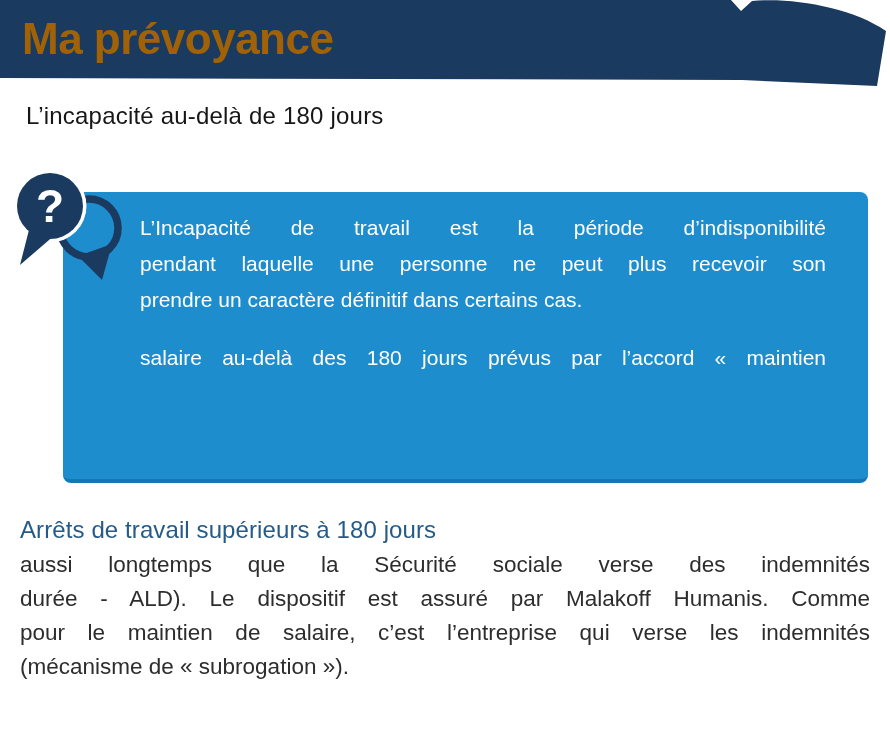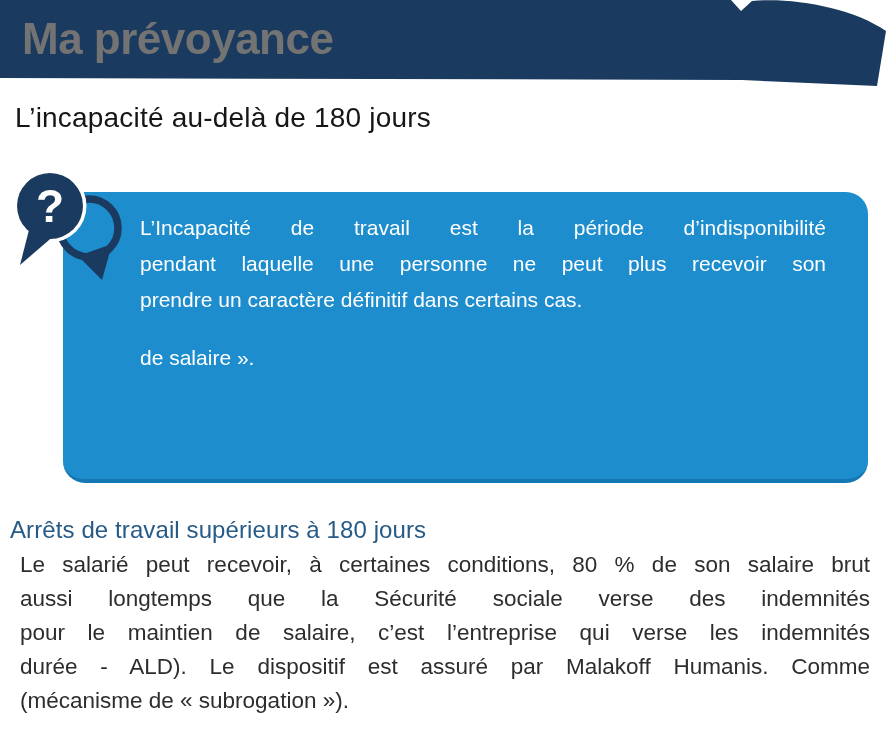--- a/index.html
+++ b/index.html
@@ -5,49 +5,49 @@
   * { margin: 0; padding: 0; box-sizing: border-box; }
   html, body { width: 890px; height: 750px; background: #ffffff; overflow: hidden; }
   body { font-family: "Liberation Sans", sans-serif; position: relative; }
 
   .page { position: absolute; inset: 0; width: 890px; height: 750px; }
 
   
   .header-svg { position: absolute; left: 0; top: 0; width: 890px; height: 100px; display: block; }
   .header-title {
     position: absolute; left: 22px; top: 0; height: 78px; line-height: 78px;
-    color: #737373; font-size: 44px; font-weight: bold; letter-spacing: -0.5px;
+    color: #a16207; font-size: 44px; font-weight: bold; letter-spacing: -0.5px;
   }
 
   
   .subtitle {
-    position: absolute; left: 15px; top: 102px;
-    color: #161616; font-size: 28px; letter-spacing: 0.2px;
+    position: absolute; left: 26px; top: 102px;
+    color: #161616; font-size: 24px; letter-spacing: 0.2px;
   }
 
   
   .callout {
     position: absolute; left: 63px; top: 192px; width: 805px; height: 291px;
-    background: #1d8dce; border-radius: 22px;
+    background: #1d8dce; border-radius: 8px;
     border-bottom: 4px solid #1478b4;
     padding: 18px 42px 0 77px;
     color: #ffffff; font-size: 21px;
   }
   .callout .para1 { margin-bottom: 22px; }
   .callout .line { line-height: 36px; height: 36px; }
 
   .jl { text-align: justify; text-align-last: justify; }
   .ll { text-align: left; text-align-last: left; }
 
   
   .q-icon { position: absolute; left: 14px; top: 168px; width: 114px; height: 120px; overflow: visible; }
 
   
   .section-heading {
-    position: absolute; left: 10px; top: 516px;
+    position: absolute; left: 20px; top: 516px;
     color: #265a87; font-size: 24px; letter-spacing: 0.1px;
   }
   .body-text {
     position: absolute; left: 20px; top: 548px; width: 850px;
     color: #2d2d2d; font-size: 22.5px;
   }
   .body-text .line { line-height: 34px; height: 34px; }
 </style>
 </head>
 <body>
@@ -61,21 +61,21 @@
 
   <div class="subtitle">L’incapacité au-delà de 180 jours</div>
 
   <div class="callout">
     <div class="para1">
       <div class="line jl">L’Incapacité de travail est la période d’indisponibilité</div>
       <div class="line jl">pendant laquelle une personne ne peut plus recevoir son</div>
       <div class="line ll">prendre un caractère définitif dans certains cas.</div>
     </div>
     <div class="para2">
-      <div class="line ll">de salaire ».</div>
+      <div class="line jl">salaire au-delà des 180 jours prévus par l’accord « maintien</div>
     </div>
   </div>
 
   <svg class="q-icon" viewBox="0 0 114 120" aria-hidden="true">
 
     <g>
       <path d="M64,88 L88,112 L98,76 Z" fill="#1a3a5f"></path>
       <circle cx="75" cy="60" r="29" fill="none" stroke="#1a3a5f" stroke-width="7.5"></circle>
     </g>
 
@@ -87,20 +87,19 @@
     <g>
       <path d="M16,58 L6,97 L42,66 Z" fill="#1a3a5f"></path>
       <circle cx="36" cy="38" r="33" fill="#1a3a5f"></circle>
       <text x="36" y="54" text-anchor="middle" font-family="Liberation Sans, sans-serif" font-size="46" font-weight="bold" fill="#ffffff">?</text>
     </g>
   </svg>
 
   <div class="section-heading">Arrêts de travail supérieurs à 180 jours</div>
 
   <div class="body-text">
-    <div class="line jl">Le salarié peut recevoir, à certaines conditions, 80 % de son salaire brut</div>
     <div class="line jl">aussi longtemps que la Sécurité sociale verse des indemnités</div>
+    <div class="line jl">durée - ALD). Le dispositif est assuré par Malakoff Humanis. Comme</div>
     <div class="line jl">pour le maintien de salaire, c’est l’entreprise qui verse les indemnités</div>
-    <div class="line jl">durée - ALD). Le dispositif est assuré par Malakoff Humanis. Comme</div>
     <div class="line ll">(mécanisme de « subrogation »).</div>
   </div>
 
 </div>
 
 </body></html>

